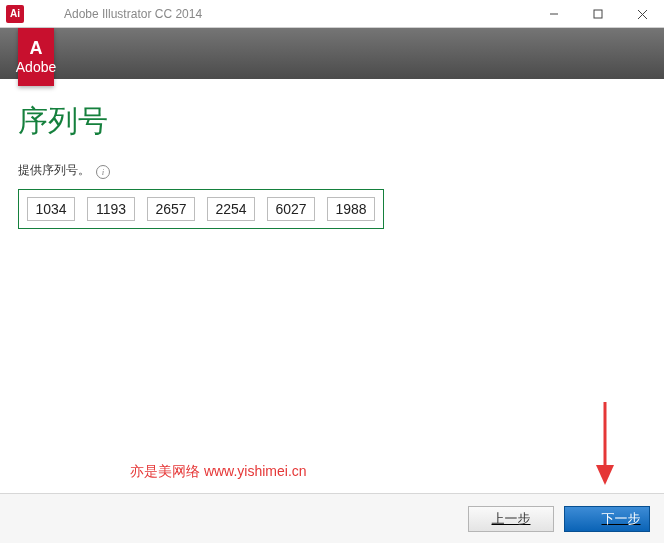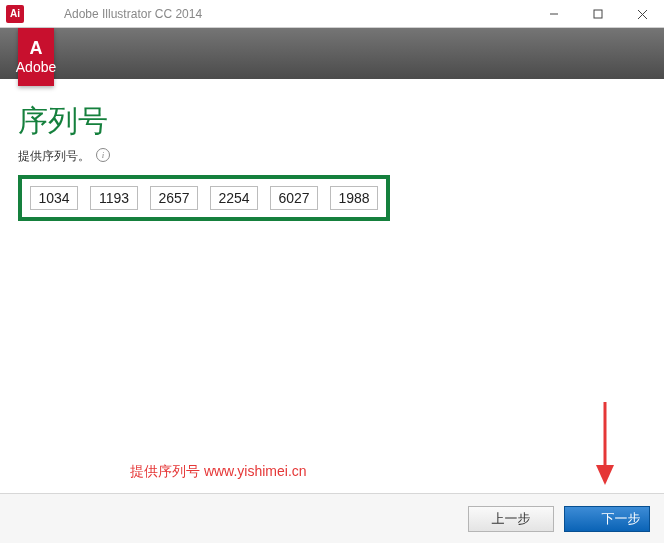--- a/index.html
+++ b/index.html
@@ -89,42 +89,42 @@
     position: relative;
   }
   h1.page-title {
     font-size: 30px;
     font-weight: normal;
     color: #15803d;
     margin-top: 0;
   }
   .subtitle-row {
     display: flex;
-    align-items: flex-start;
-    margin-top: 6px;
+    align-items: flex-end;
+    margin-top: 20px;
     font-size: 12px;
     color: #333;
   }
   .info-icon {
     display: inline-flex;
     width: 14px;
     height: 14px;
     border: 1px solid #888;
     border-radius: 50%;
     align-items: center;
     justify-content: center;
     font-size: 9px;
     color: #888;
     margin-left: 6px;
     font-style: italic;
     font-family: Georgia, serif;
   }
   .serial-highlight {
     margin-top: 10px;
-    border: 4px solid #15803d;
+    border: 1px solid #15803d;
     padding: 7px 8px;
     display: inline-flex;
     gap: 12px;
   }
   .serial-box {
     width: 48px;
     height: 24px;
     border: 1px solid #bcbcbc;
     background: #fff;
     text-align: center;
@@ -145,20 +145,21 @@
     right: 0;
     bottom: 0;
     height: 50px;
     border-top: 1px solid #d7d7d7;
     background: #f6f6f6;
     display: flex;
     align-items: center;
     justify-content: flex-end;
     padding-right: 14px;
     gap: 10px;
+    text-decoration: underline;
   }
   .btn {
     min-width: 86px;
     height: 26px;
     border: 1px solid #b5b5b5;
     font-size: 13px;
     cursor: pointer;
     display: inline-flex;
     align-items: center;
     justify-content: center;
@@ -224,21 +225,21 @@
   <div class="serial-highlight">
     <input class="serial-box" value="1034" style="">
     <input class="serial-box" value="1193" style="">
     <input class="serial-box" value="2657" style="">
     <input class="serial-box" value="2254" style="">
     <input class="serial-box" value="6027" style="">
     <input class="serial-box" value="1988" style="">
   </div>
 </div>
 
-<div class="watermark">提供序列号  www.yishimei.cn</div>
+<div class="watermark">亦是美网络  www.yishimei.cn</div>
 
 <svg class="arrow-annotation" width="30" height="90">
   <line x1="15" y1="5" x2="15" y2="70" stroke="#e53737" stroke-width="3"></line>
   <polygon points="15,88 6,68 24,68" fill="#e53737"></polygon>
 </svg>
 
 <div class="footer-bar">
   <button class="btn secondary">上一步</button>
   <button class="btn primary">下一步</button>
 </div>

